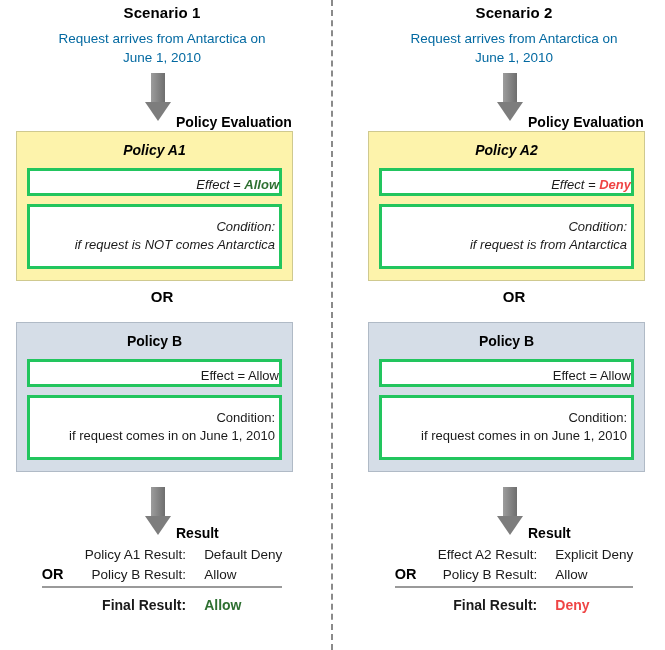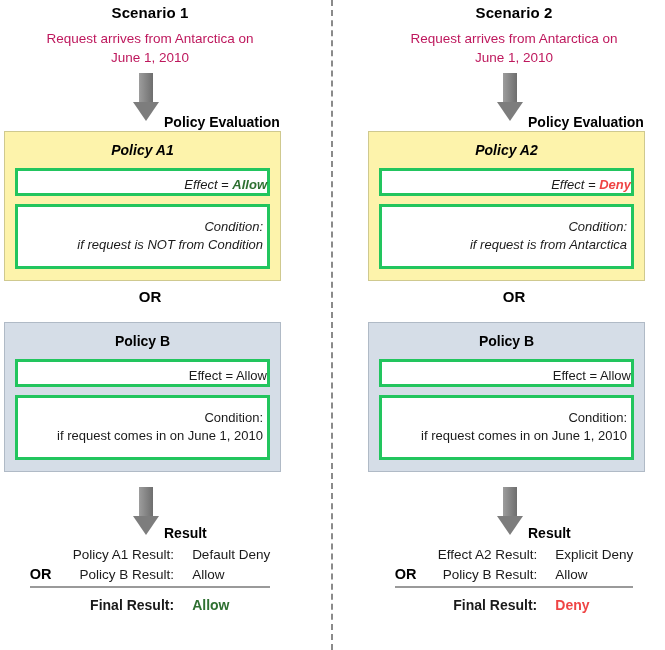--- a/index.html
+++ b/index.html
@@ -28,42 +28,42 @@
     height: 650px;
     border-left: 2px dashed #8a8a8a;
   }
 
   .column {
     position: absolute;
     top: 0;
     width: 300px;
     height: 650px;
   }
-  .col-left  { left: 0px; }
+  .col-left  { left: 12px; }
   .col-right { left: 364px; }
 
   .scenario-title {
     position: absolute;
     top: 4px;
     left: 0;
     width: 300px;
     text-align: center;
     font-size: 15px;
     font-weight: bold;
     letter-spacing: .1px;
   }
   .scenario-sub {
     position: absolute;
     top: 29px;
     left: 0;
     width: 300px;
     text-align: center;
     font-size: 13.5px;
     line-height: 19px;
-    color: #be185d;
+    color: #0369a1;
   }
 
   
   .arrow {
     position: absolute;
     width: 26px;
     height: 48px;
   }
   .arrow .shaft {
     position: absolute;
@@ -216,21 +216,21 @@
     </div>
     <div class="arrow-label arrow-eval-label">Policy Evaluation</div>
 
     <div class="policy-box yellow">
       <div class="policy-name">Policy A1</div>
       <div class="field-box field-effect">
         <span>Effect = </span><span class="val-allow">Allow</span>
       </div>
       <div class="field-box field-condition">
         <span>Condition:</span><br>
-        <span>if request is NOT from Condition</span>
+        <span>if request is NOT comes Antarctica</span>
       </div>
     </div>
 
     <div class="or-label">OR</div>
 
     <div class="policy-box bluegray">
       <div class="policy-name">Policy B</div>
       <div class="field-box field-effect">
         <span>Effect = </span><span>Allow</span>
       </div>

